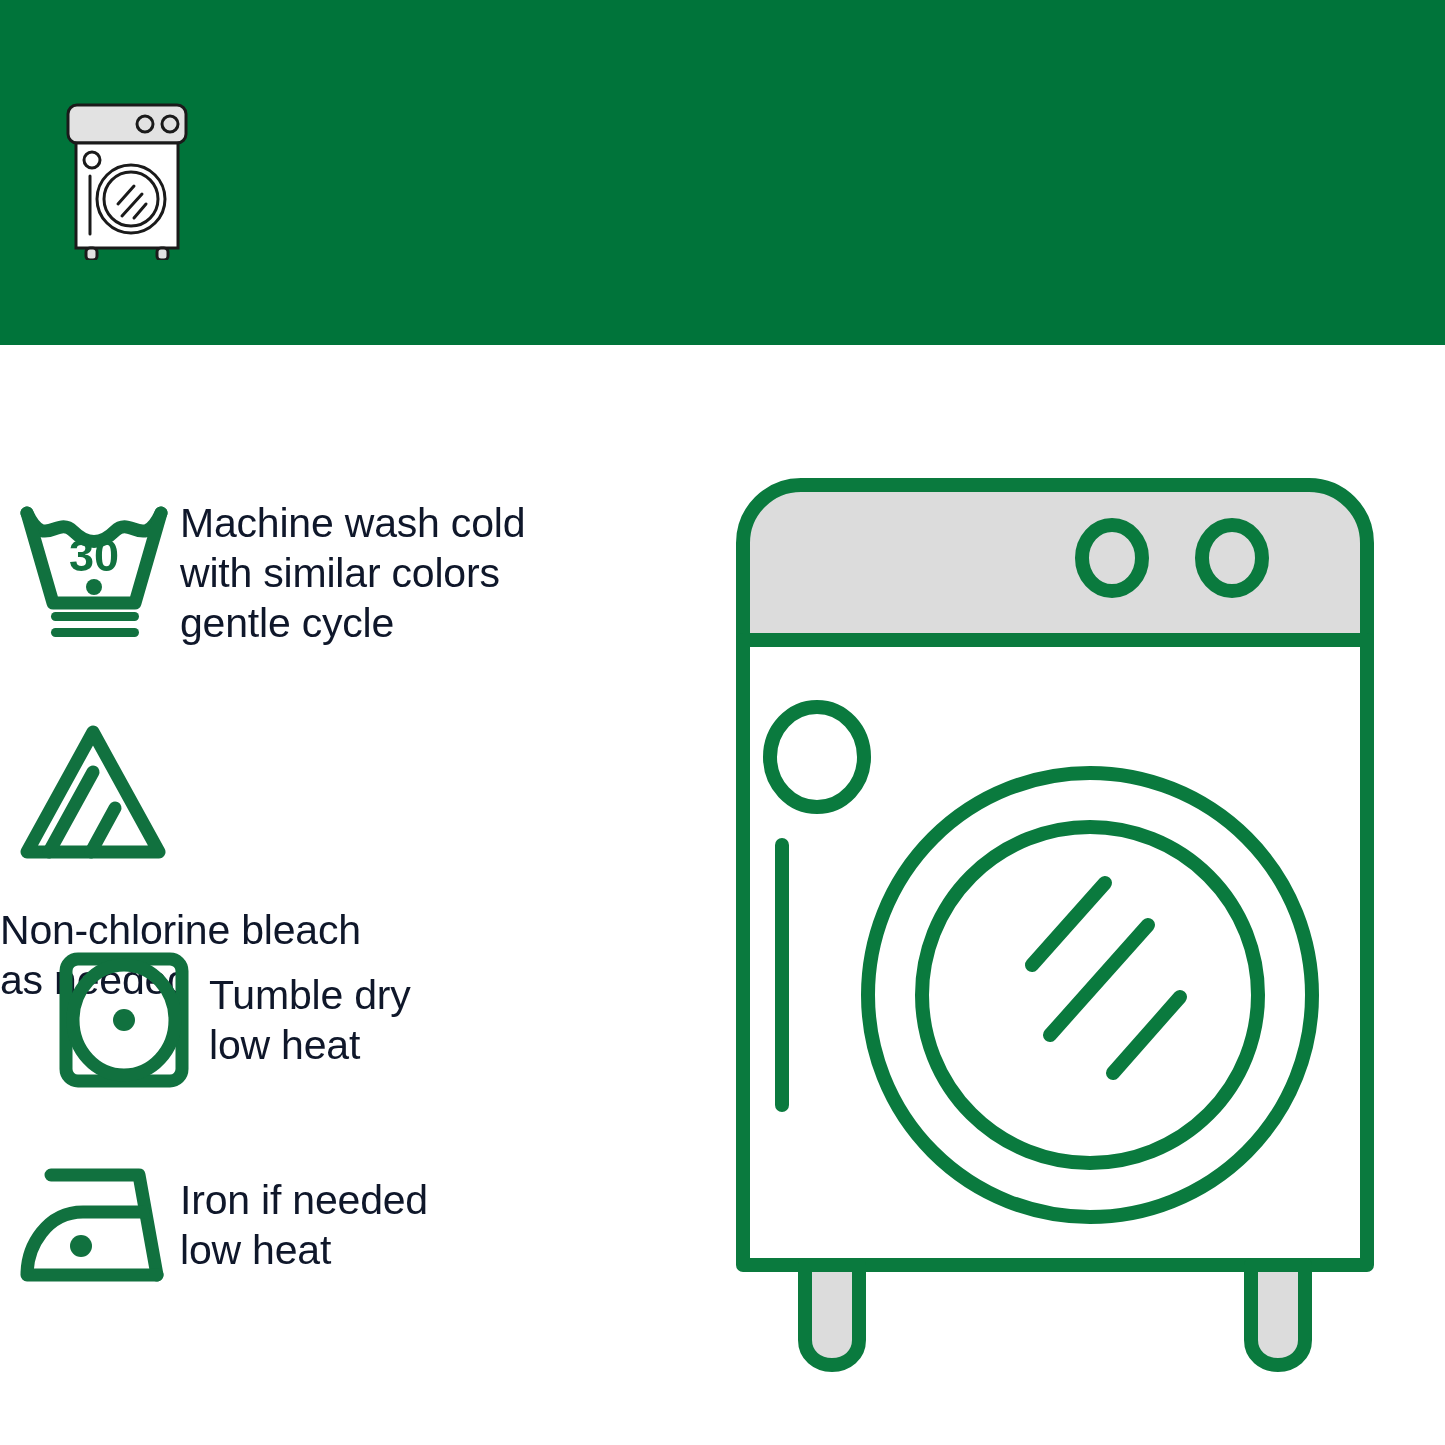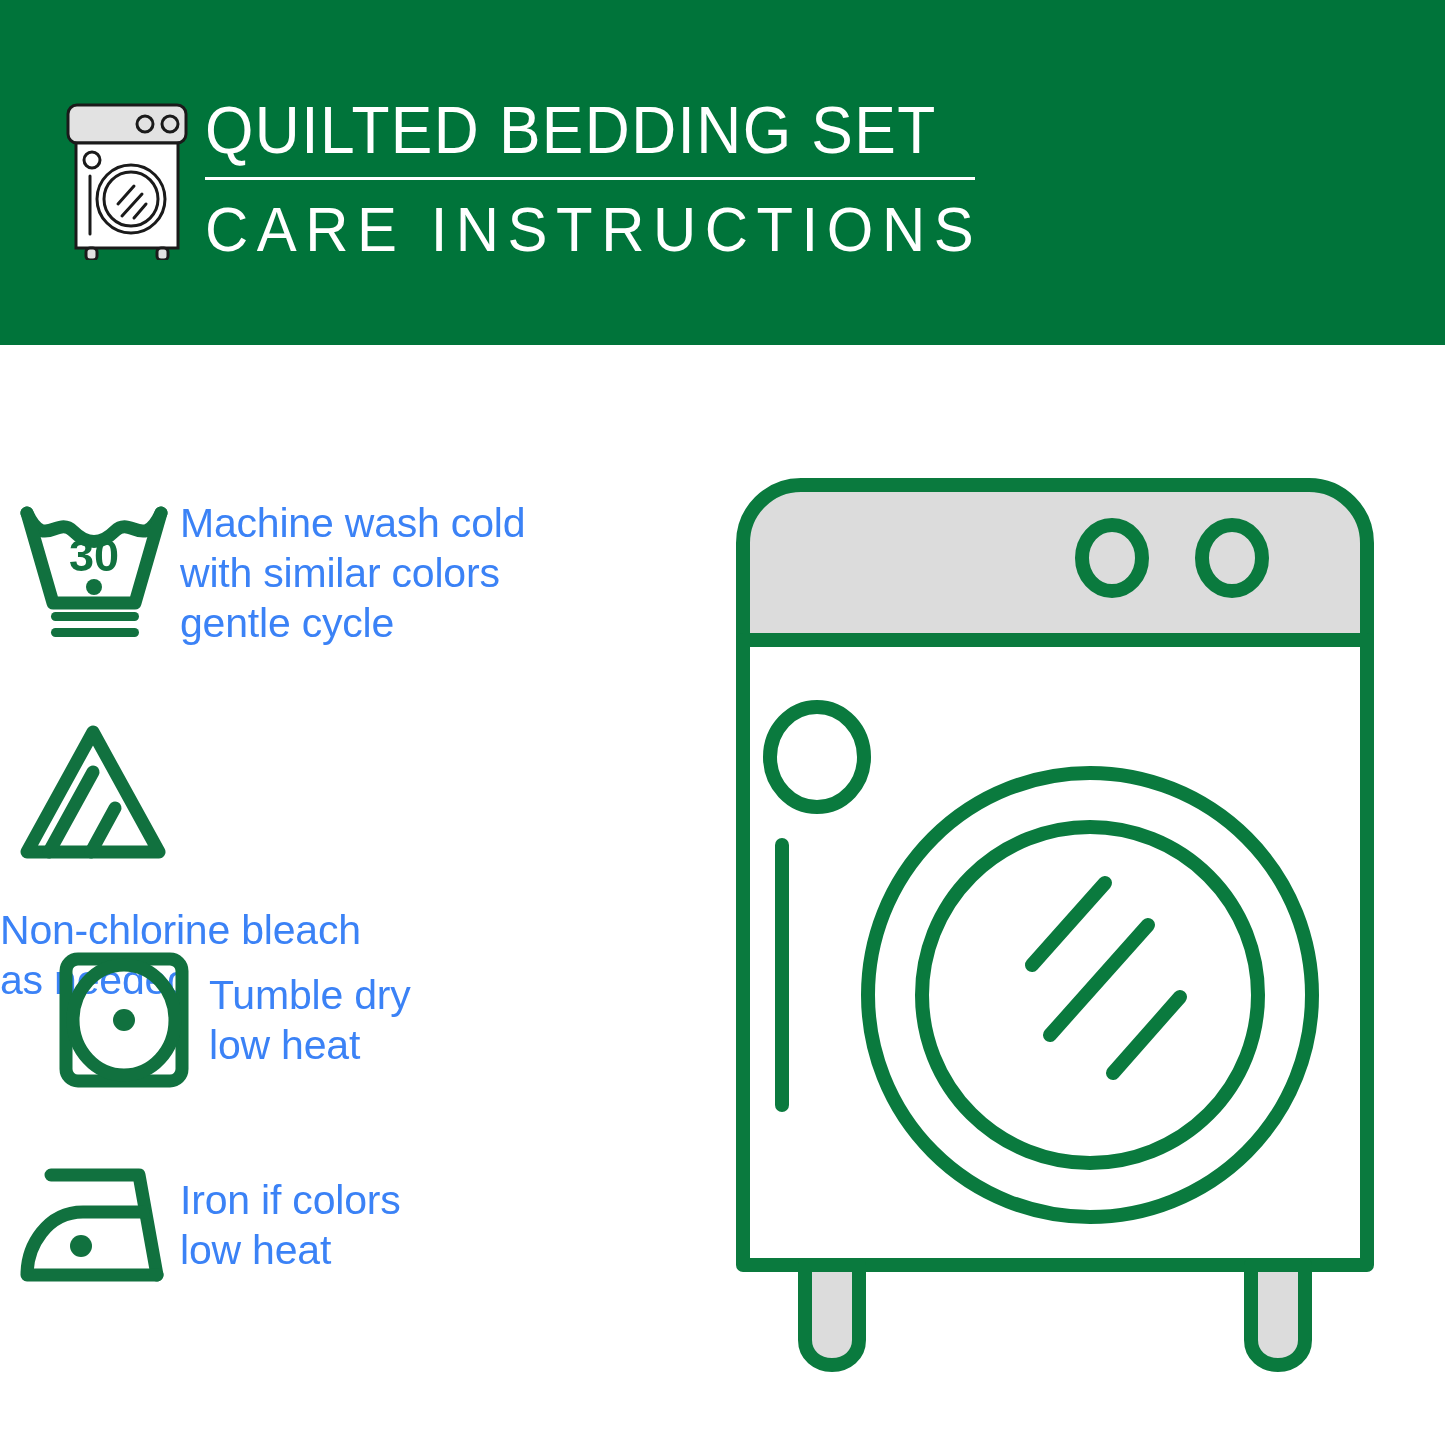--- a/index.html
+++ b/index.html
@@ -103,21 +103,21 @@
     min-width: 180px;
     height: 160px;
     display: flex;
     align-items: center;
     justify-content: center;
     padding-left: 10px;
     box-sizing: border-box;
   }
 
   .care-text {
-    color: #3b82f6;
+    color: #0f172a;
     font-size: 41px;
     line-height: 1.22;
     font-weight: 400;
     letter-spacing: -0.2px;
     padding-top: 8px;
     white-space: pre-line;
   }
 
   .care-row.r1 .care-text,
   .care-row.r2 .care-text,
@@ -160,25 +160,20 @@
 
         <line x1="56" y1="104" x2="72" y2="86" stroke="#1a1a1a" stroke-width="3" stroke-linecap="round"></line>
         <line x1="60" y1="116" x2="80" y2="94" stroke="#1a1a1a" stroke-width="3" stroke-linecap="round"></line>
         <line x1="72" y1="118" x2="84" y2="104" stroke="#1a1a1a" stroke-width="3" stroke-linecap="round"></line>
 
         <rect x="24" y="148" width="11" height="12" rx="4" fill="#e2e2e2" stroke="#1a1a1a" stroke-width="3"></rect>
         <rect x="95" y="148" width="11" height="12" rx="4" fill="#e2e2e2" stroke="#1a1a1a" stroke-width="3"></rect>
       </svg>
     </div>
 
-    <div class="header-text">
-      <div class="title">QUILTED BEDDING SET</div>
-      <div class="title-rule"></div>
-      <div class="subtitle">CARE INSTRUCTIONS</div>
-    </div>
 
   </div>
 
   <div class="care-list">
 
     <div class="care-row r0">
       <div class="sym-wrap">
         <svg viewBox="0 0 160 150" width="160" height="150">
           <g fill="none" stroke="#11713f" stroke-width="13" stroke-linecap="round" stroke-linejoin="round">
 
@@ -230,21 +225,21 @@
         <svg viewBox="0 0 160 150" width="160" height="150">
           <g fill="none" stroke="#11713f" stroke-width="13" stroke-linecap="round" stroke-linejoin="round">
 
             <path d="M36 25 L 124 25 L 142 125"></path>
 
             <path d="M142 125 L 12 125 C 12 96 32 62 68 62 L 128 62"></path>
           </g>
           <circle cx="66" cy="96" r="11" fill="#11713f"></circle>
         </svg>
       </div>
-      <div class="care-text">Iron if colors
+      <div class="care-text">Iron if needed
 low heat</div>
     </div>
 
   </div>
 
   <div class="washer">
     <svg viewBox="0 0 700 910" width="700" height="910">
       <g stroke="#0a7a3e" fill="none" stroke-width="14" stroke-linecap="round" stroke-linejoin="round">
 
         <path d="M38 175 L38 78 C38 46 64 20 96 20 L604 20 C636 20 662 46 662 78 L662 175 Z" fill="#dcdcdc"></path>

